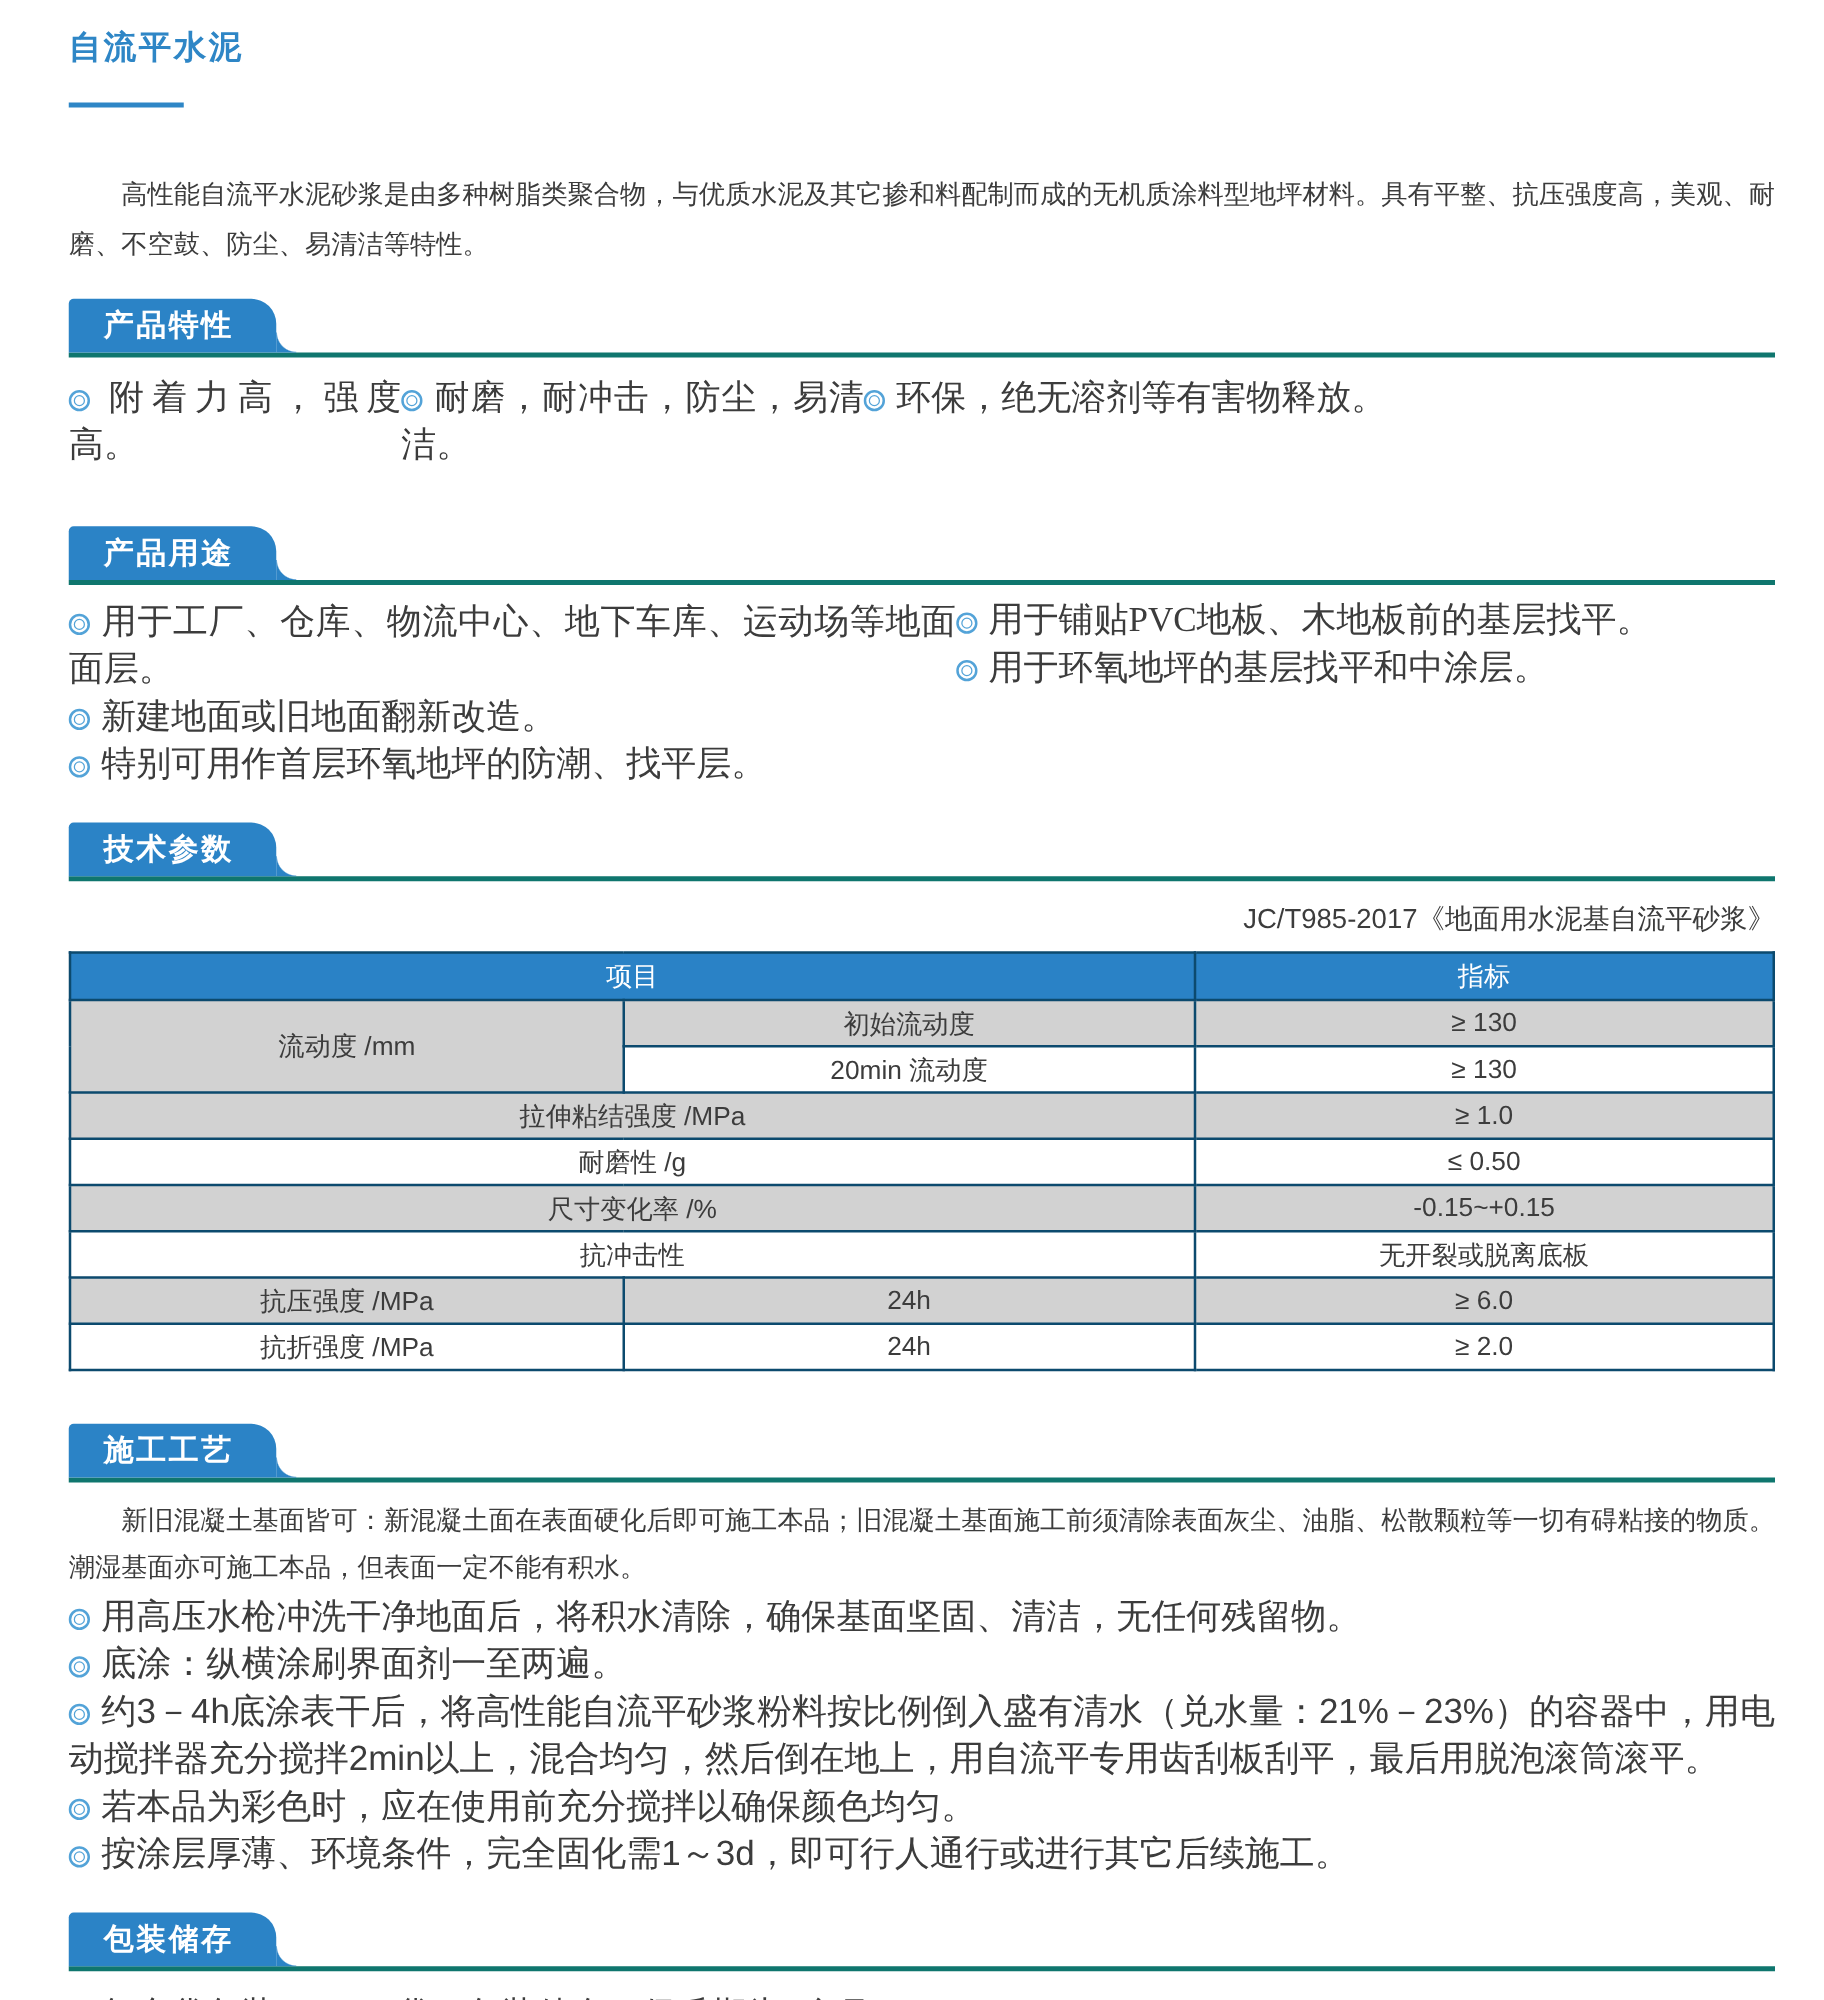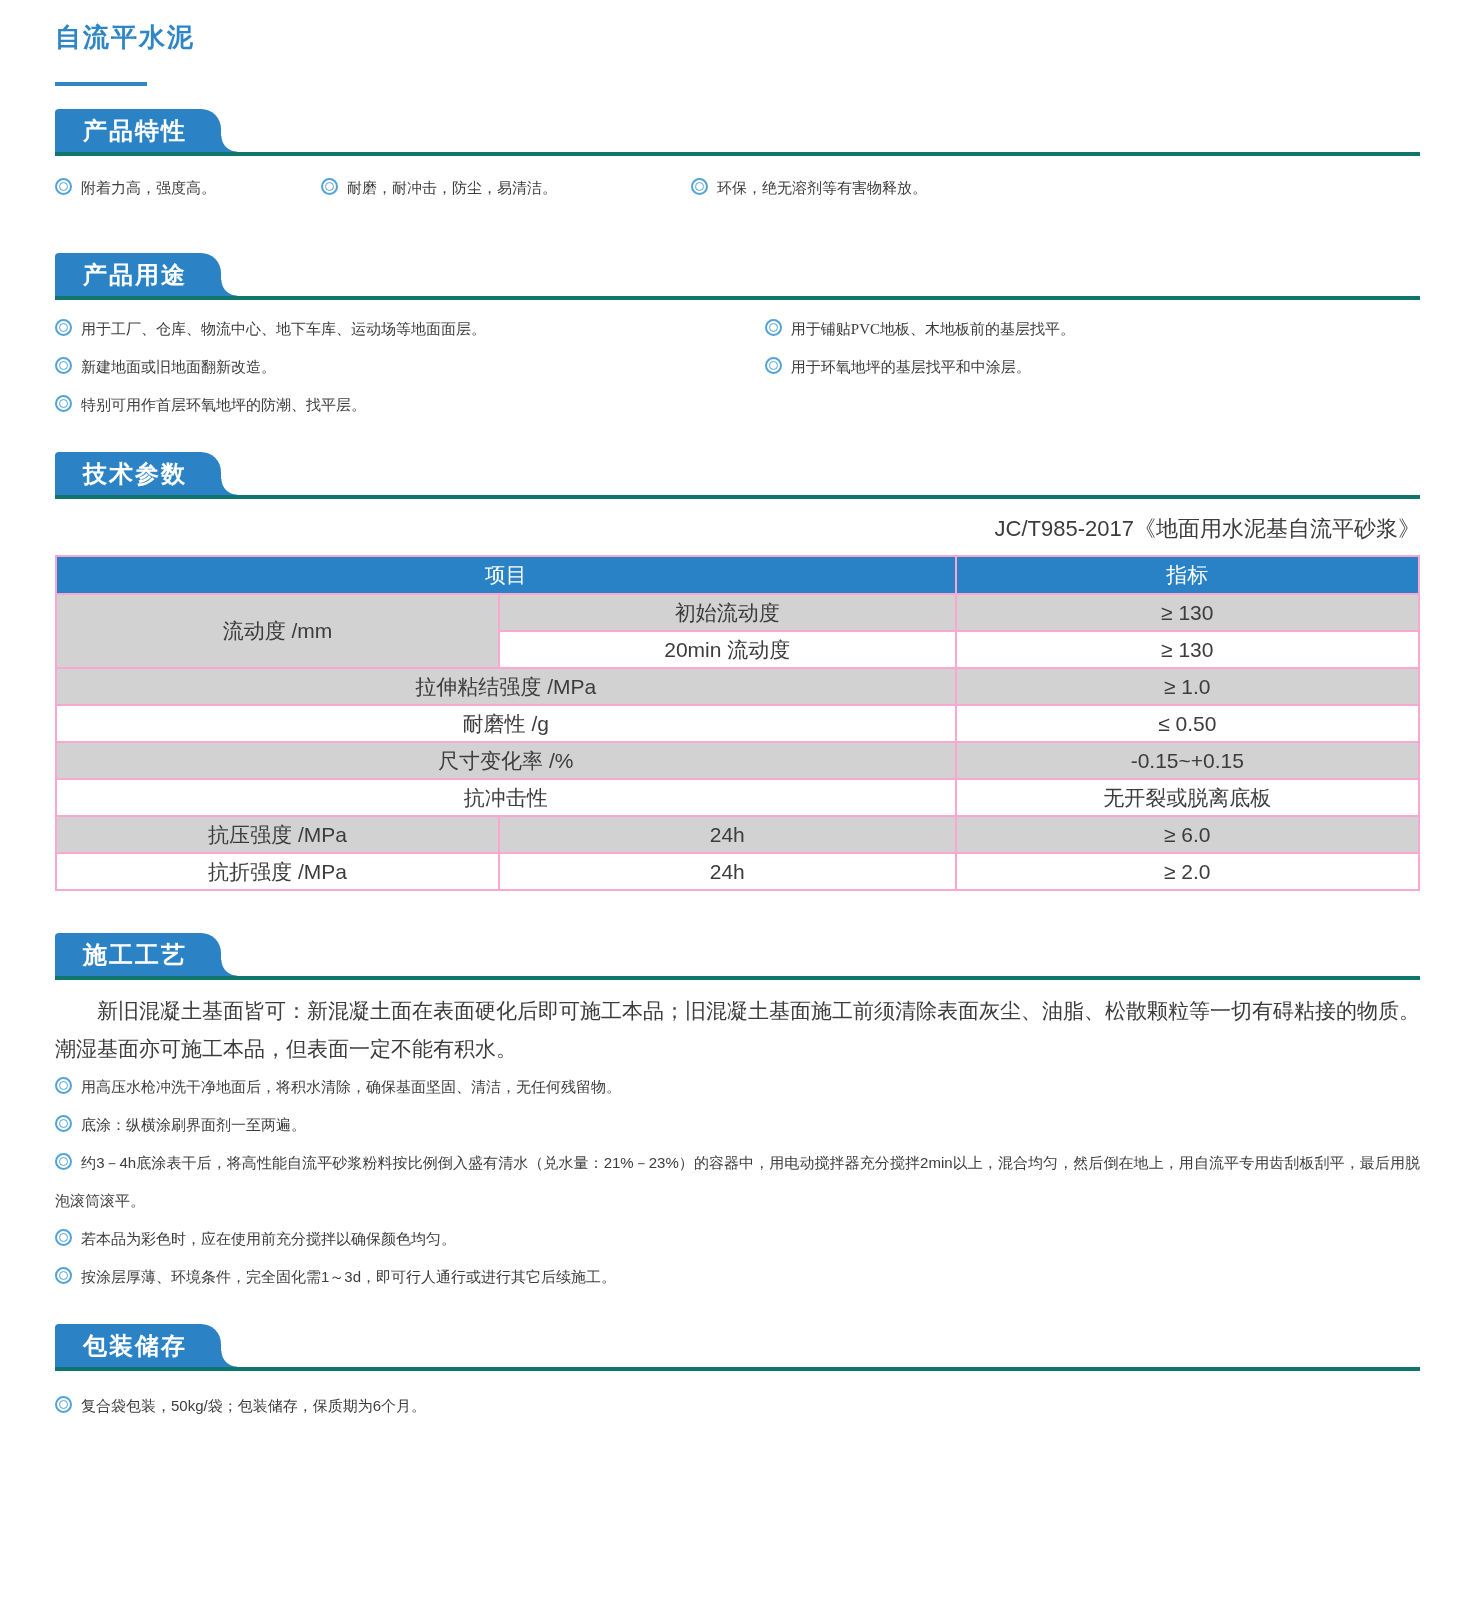--- a/index.html
+++ b/index.html
@@ -56,21 +56,21 @@
     content: "";
     position: absolute;
     right: -16px;
     bottom: 0;
     width: 16px;
     height: 16px;
     background: radial-gradient(circle 16px at 100% 0, rgba(0,0,0,0) 15px, #2b83c6 16px);
   }
   
   .bline {
-    font-size: 15px;
+    font-size: 28px;
     line-height: 38px;
     text-align: justify;
   }
   .bullet-icon {
     display: inline-block;
     width: 17px;
     height: 17px;
     border: 2px solid #53a3d8;
     border-radius: 50%;
     position: relative;
@@ -102,21 +102,21 @@
     margin-top: 15px;
     text-align: right;
     font-size: 22px;
   }
   table.tech {
     width: 100%;
     margin-top: 11px;
     border-collapse: collapse;
   }
   table.tech th, table.tech td {
-    border: 2px solid #f9a8d4;
+    border: 2px solid #0c4a6e;
     text-align: center;
     font-size: 21px;
     font-weight: 400;
     height: 37px;
     padding: 2px 8px;
   }
   table.tech thead th {
     background: #2a82c6;
     color: #ffffff;
     height: 38px;
@@ -136,20 +136,21 @@
   .packaging-list { margin-top: 16px; }
 </style>
 </head>
 <body>
 
 <div class="page">
 
   <h1 class="page-title">自流平水泥</h1>
   <div class="title-underline"></div>
 
+  <p class="intro">高性能自流平水泥砂浆是由多种树脂类聚合物，与优质水泥及其它掺和料配制而成的无机质涂料型地坪材料。具有平整、抗压强度高，美观、耐磨、不空鼓、防尘、易清洁等特性。</p>
 
   <div class="sec-head sec-features">
     <div class="sec-banner">
       <span>产品特性</span>
     </div>
   </div>
   <div class="features-row">
     <p class="bline f1"><span class="bullet-icon"></span><span>附着力高，强度高。</span></p>
     <p class="bline f2"><span class="bullet-icon"></span><span>耐磨，耐冲击，防尘，易清洁。</span></p>
     <p class="bline f3"><span class="bullet-icon"></span><span>环保，绝无溶剂等有害物释放。</span></p>

